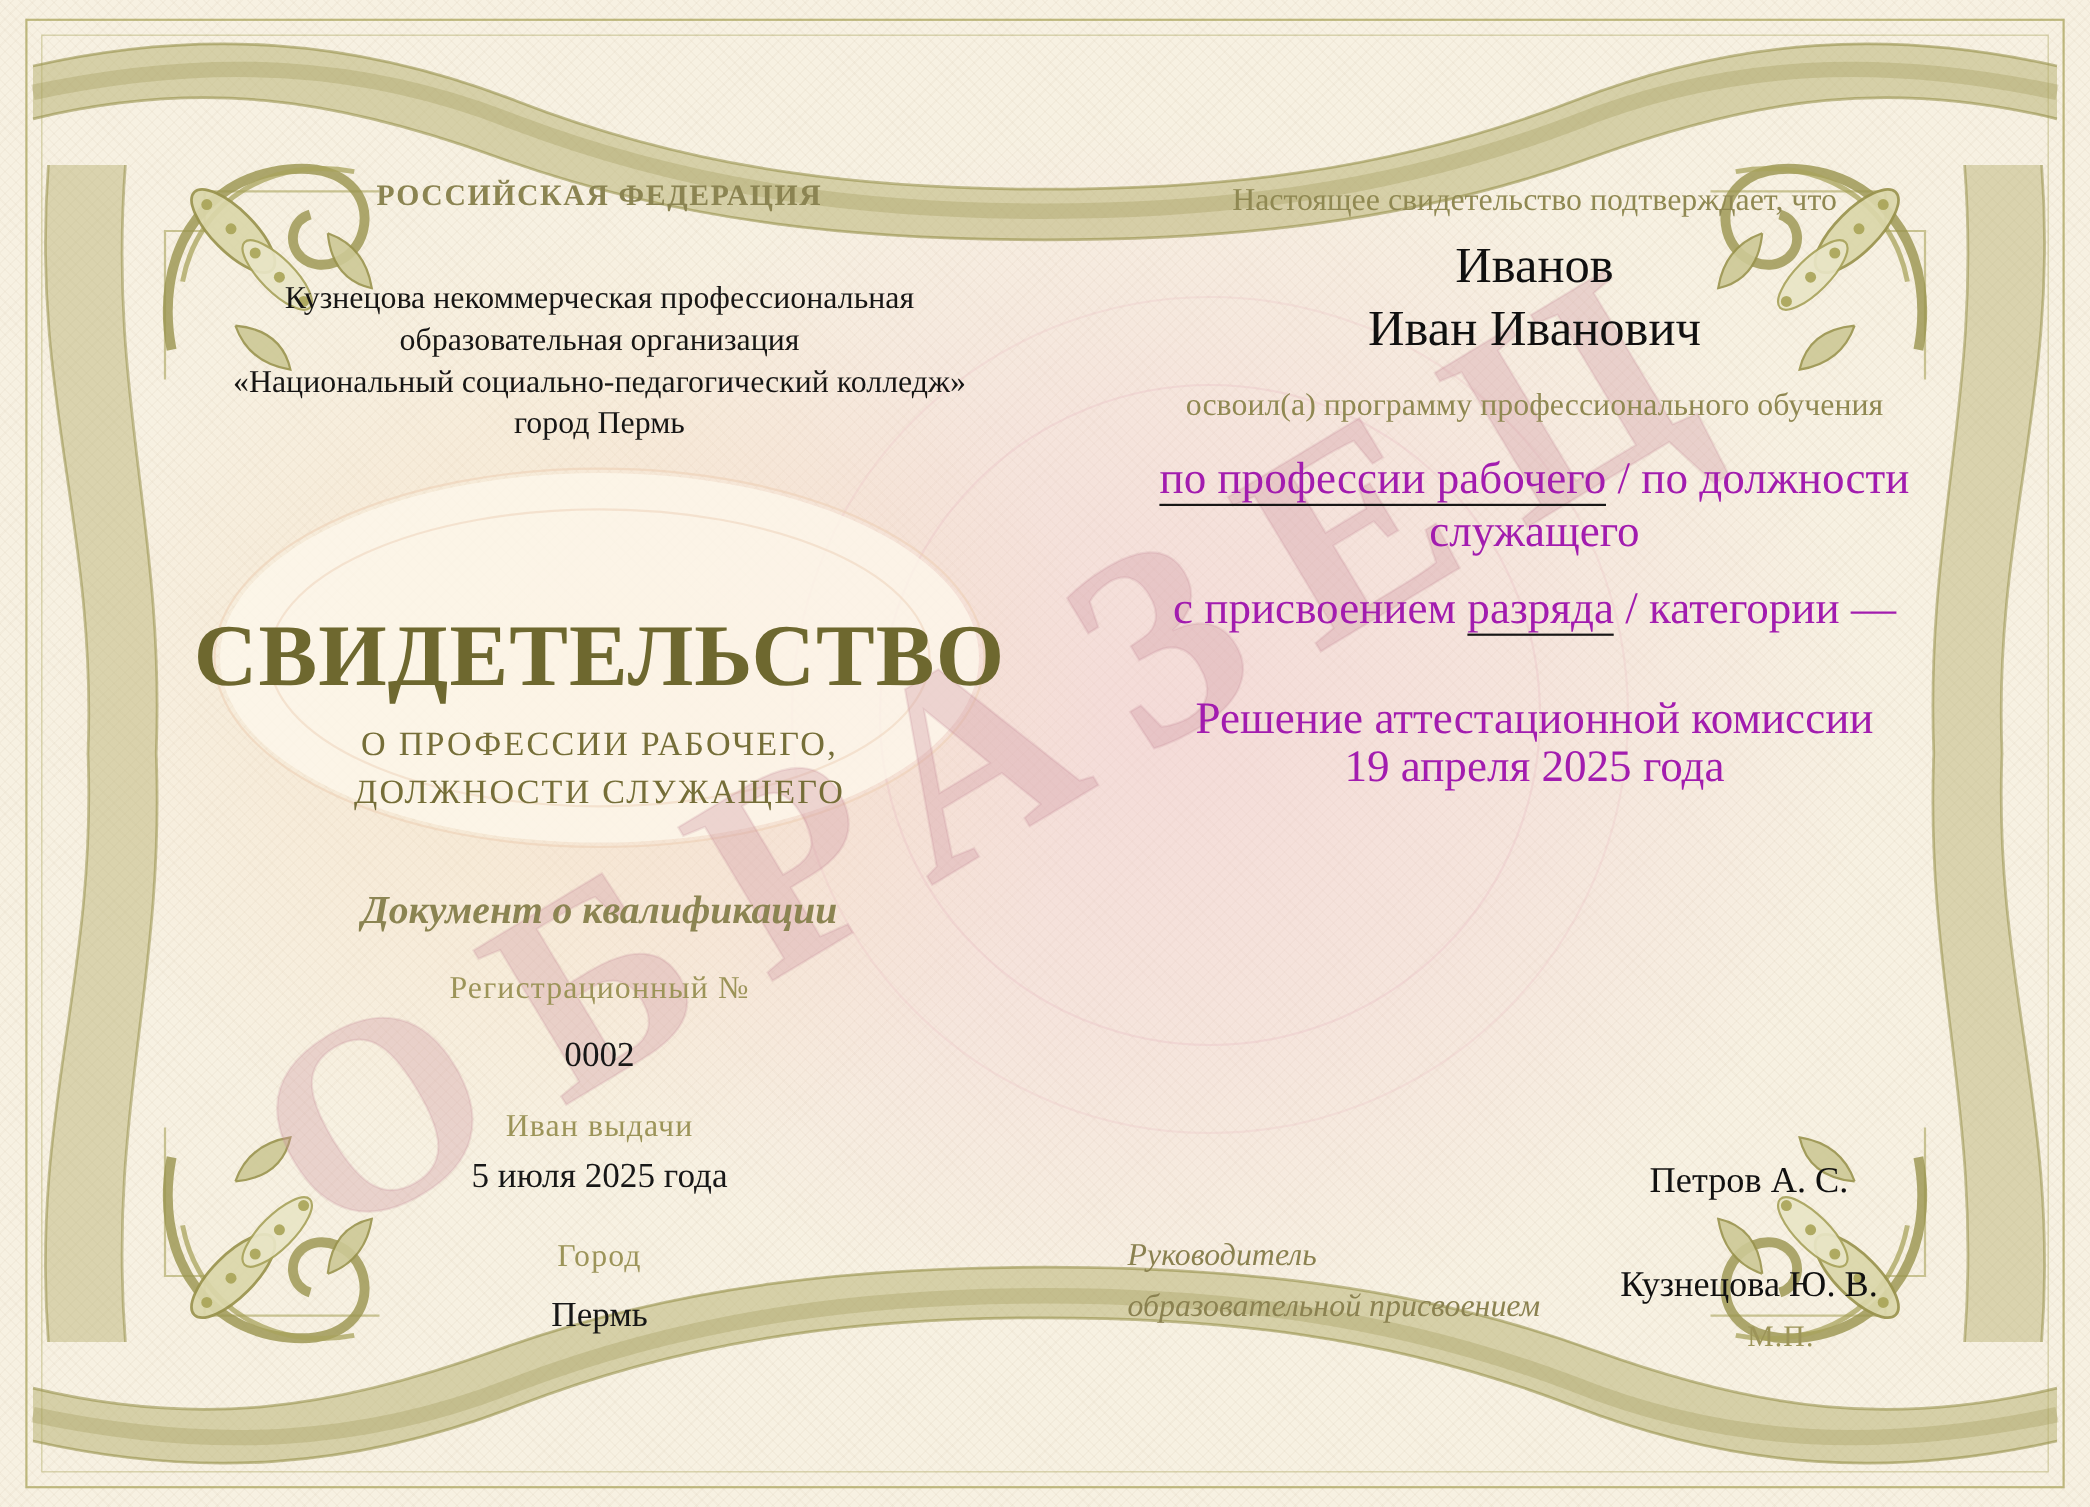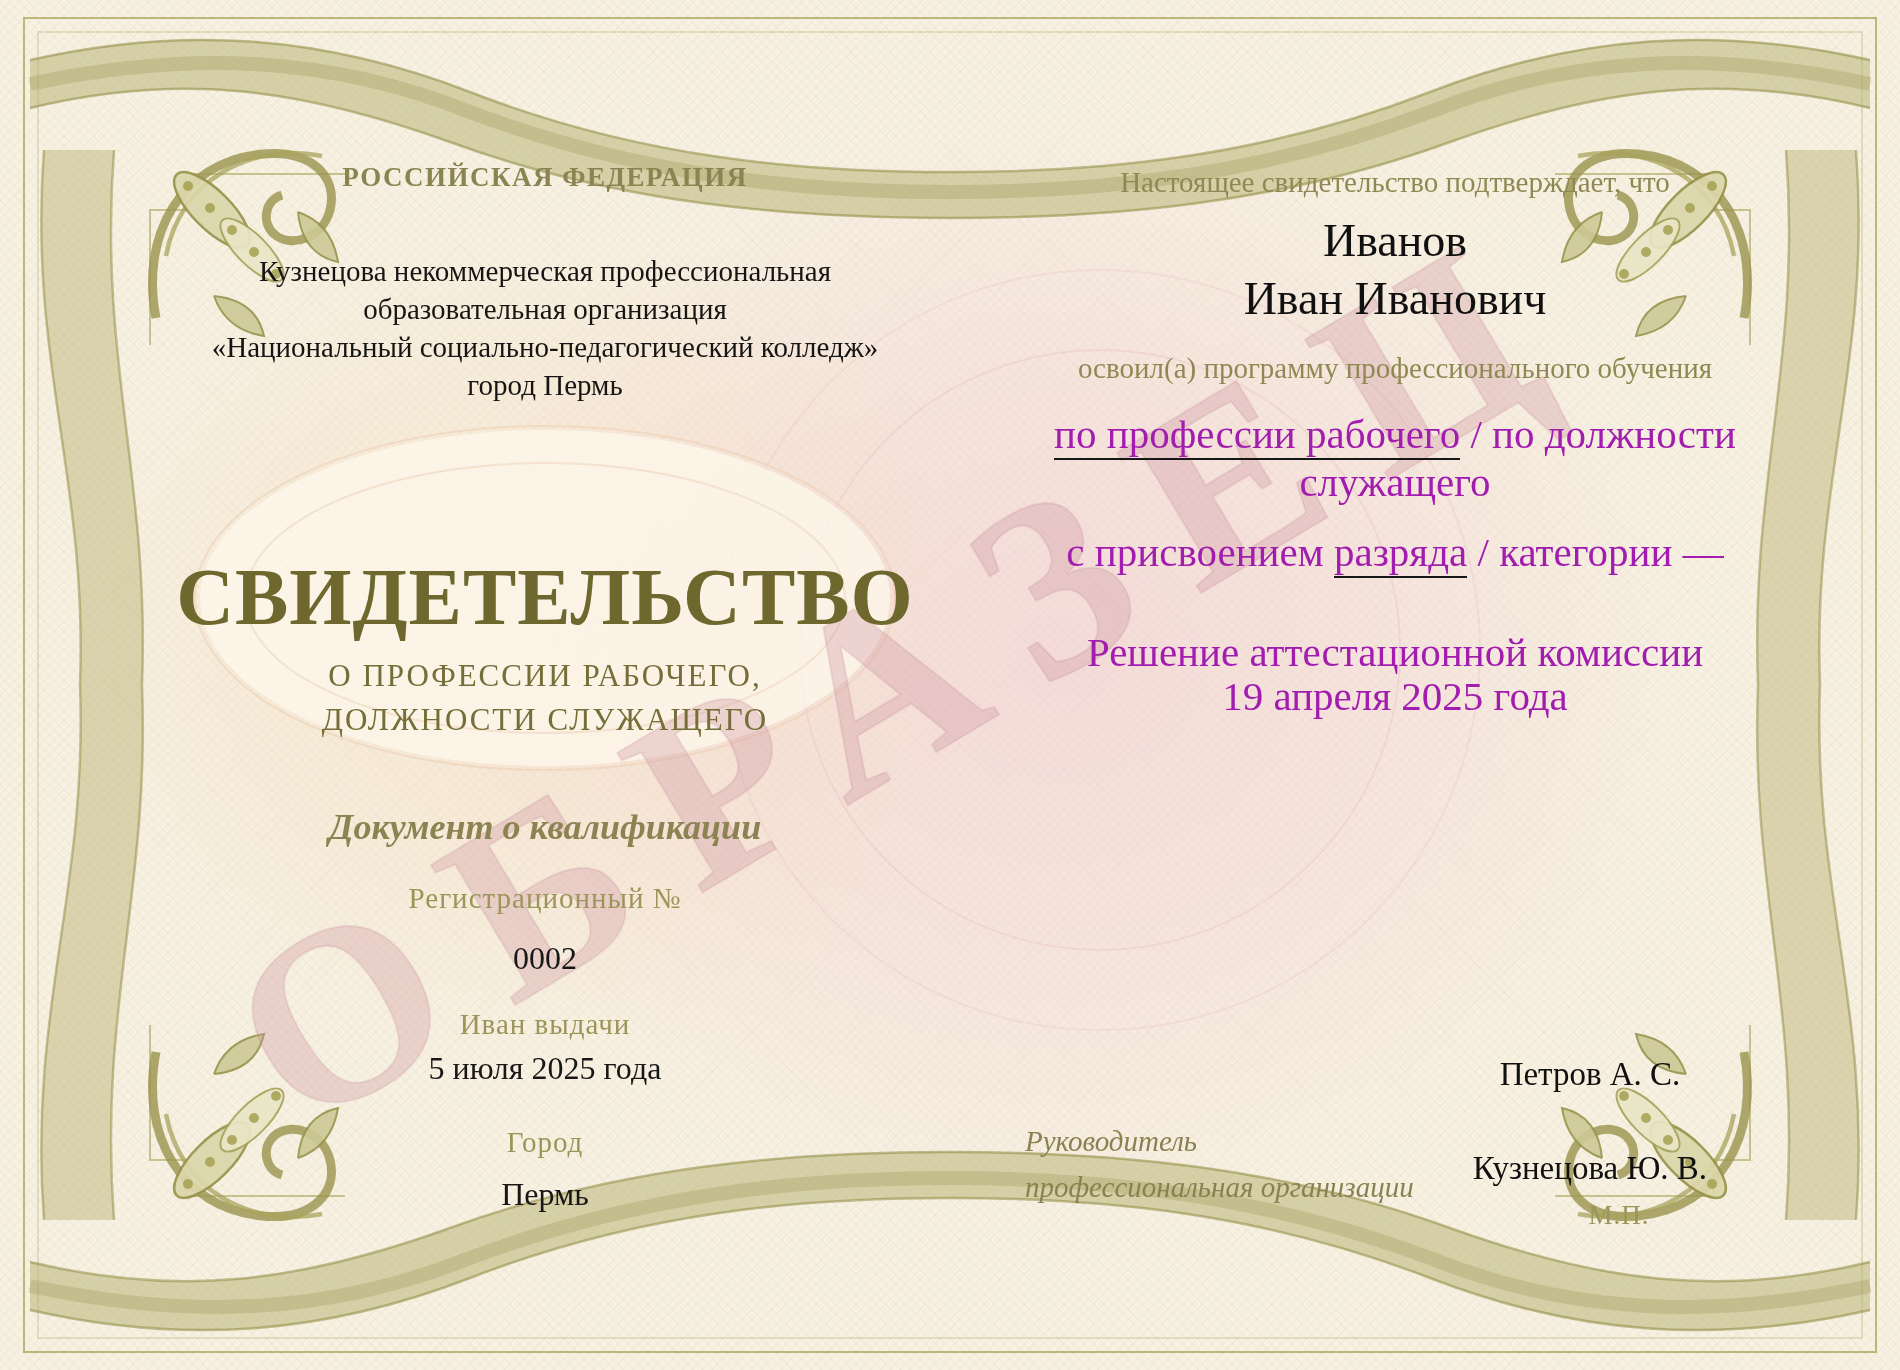--- a/index.html
+++ b/index.html
@@ -167,19 +167,19 @@
     <span>с присвоением </span><span class="u">разряда</span><span> / категории —</span>
   </div>
 
   <div class="t c-right line-black" style="top:628px">Решение аттестационной комиссии</div>
   <div class="t c-right line-black" style="top:672px">19 апреля 2025 года</div>
 
   <div class="t sig-name" style="left:1440px;width:300px;top:1056px">Петров А. С.</div>
 
   <div class="t sig-label" style="left:1025px;width:460px;top:1118px">
     <div>Руководитель</div>
-    <div>профессиональная организации</div>
+    <div>образовательной присвоением</div>
   </div>
   <div class="t sig-name" style="left:1440px;width:300px;top:1150px">Кузнецова Ю. В.</div>
 
   <div class="t mp" style="left:1499px;width:240px;top:1200px">М.П.</div>
 
 </div>
 
 </body></html>

